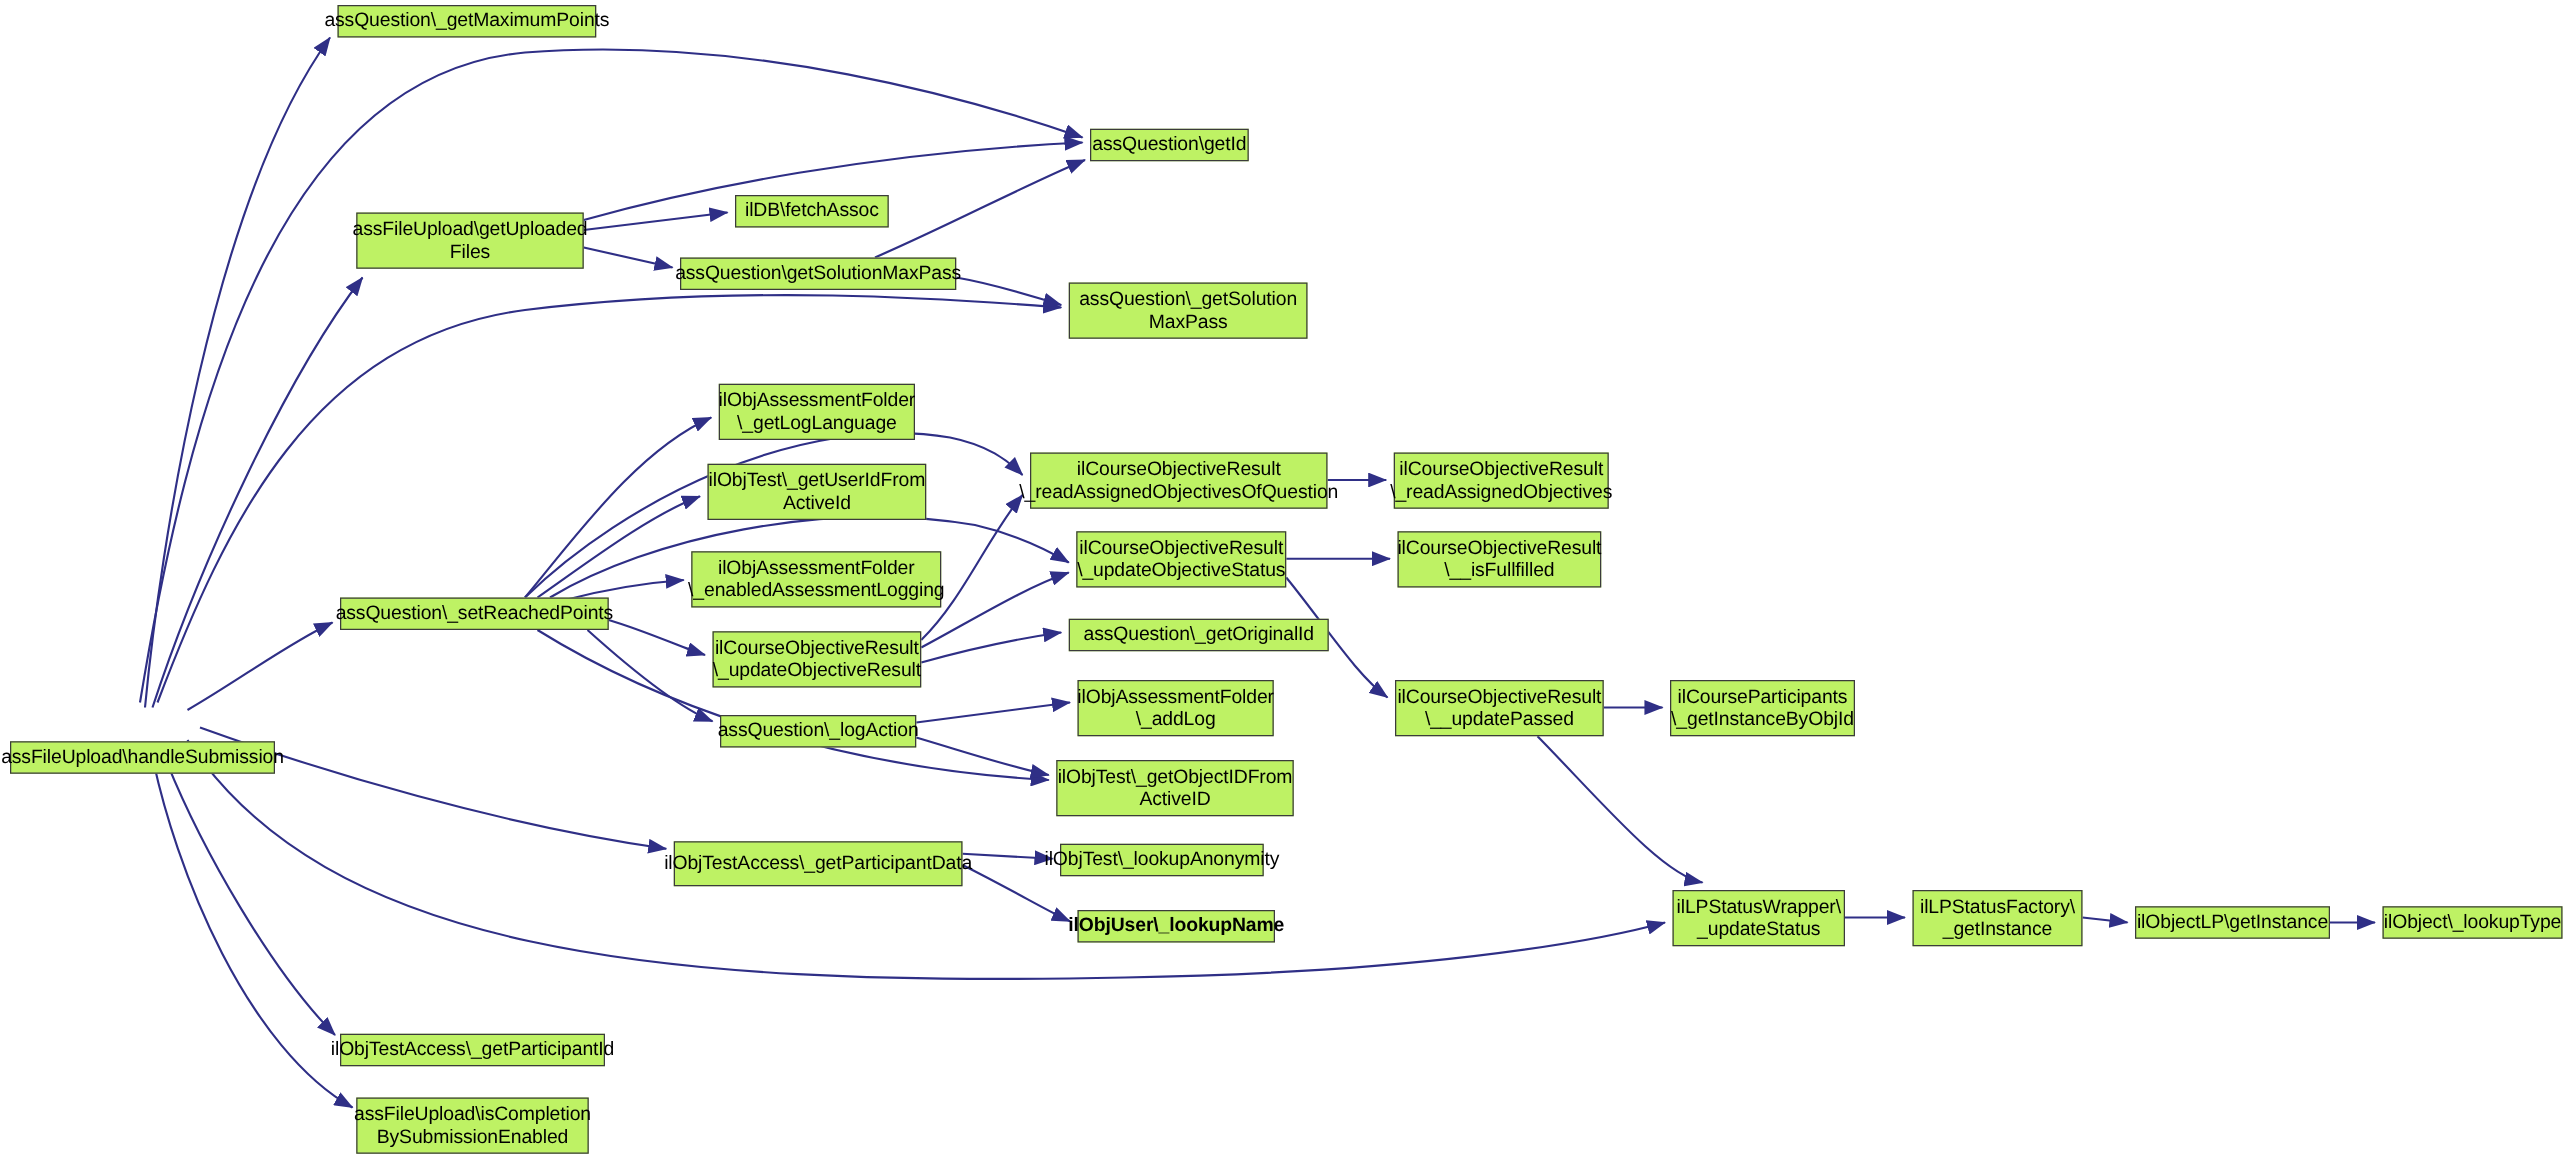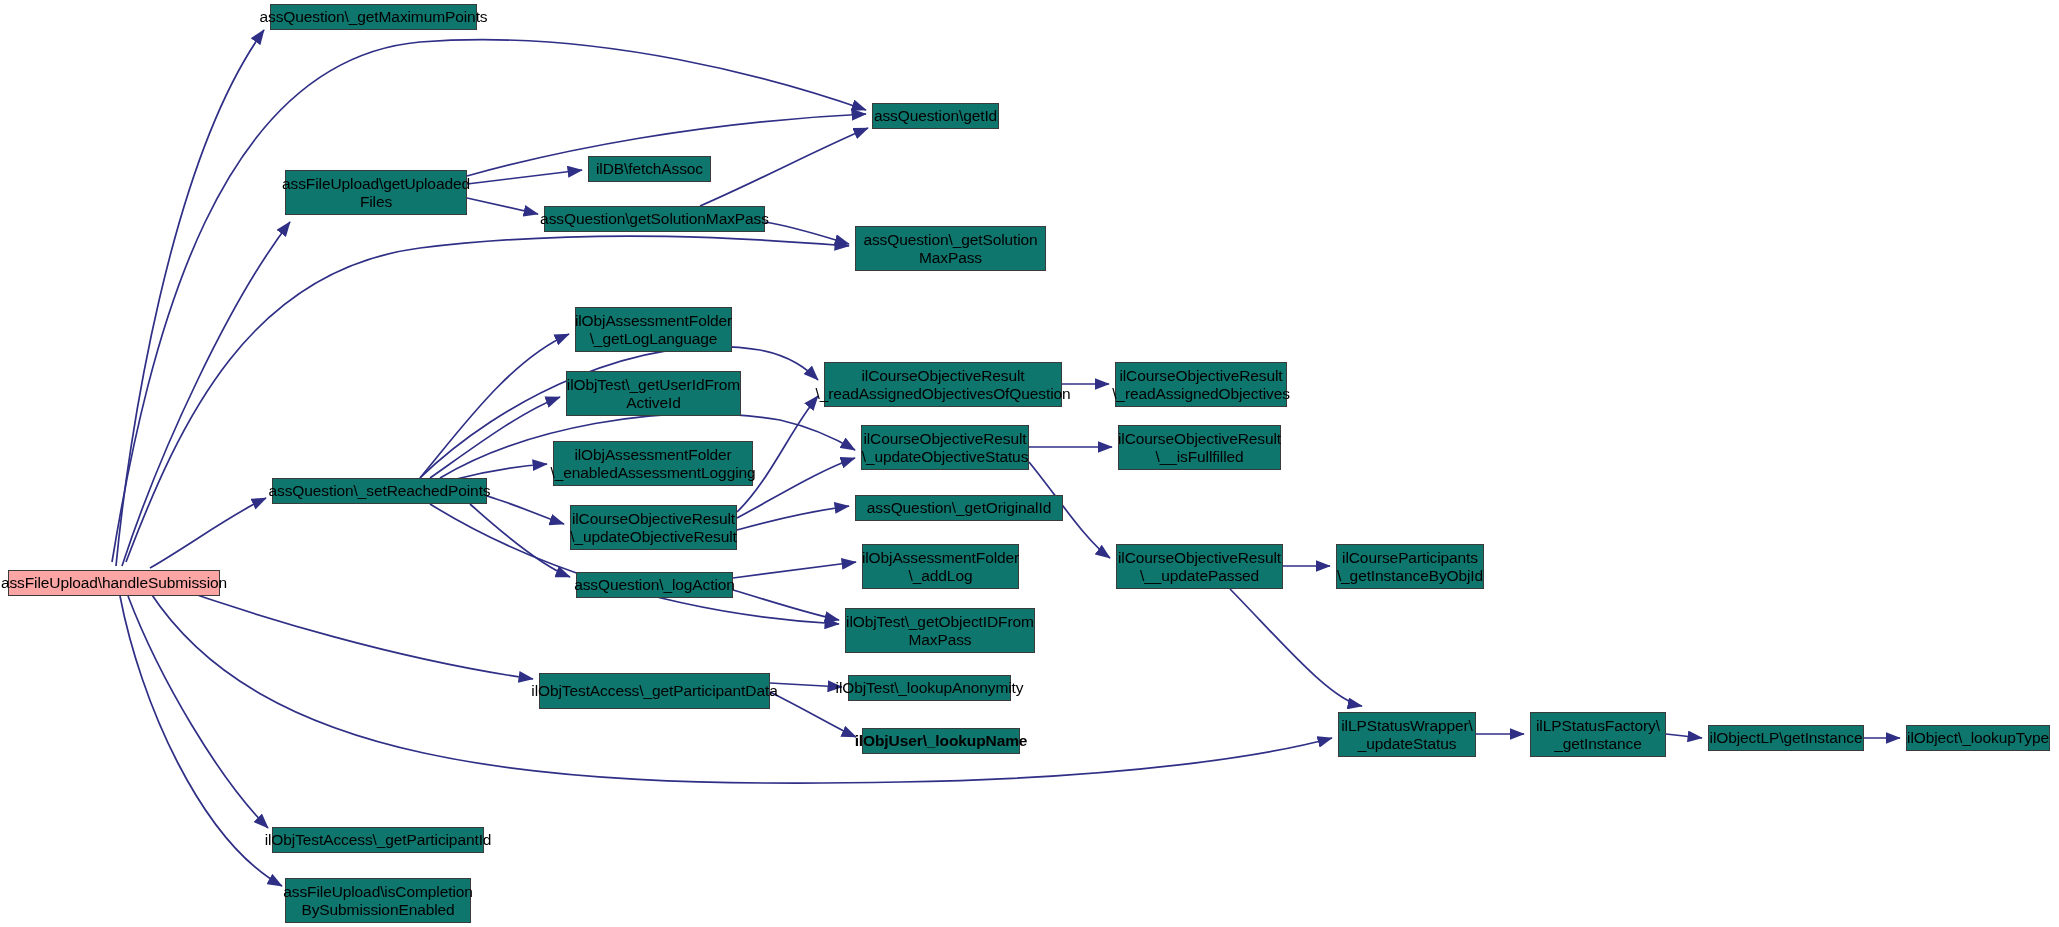--- a/index.html
+++ b/index.html
@@ -23,35 +23,36 @@
     left: 0;
     top: 0;
     width: 2059px;
     height: 927px;
     pointer-events: none;
   }
   .gnode {
     position: absolute;
     box-sizing: border-box;
     border: 1.6px solid #3b3b3b;
-    background: #0f766e;
+    background: #bef264;
     color: #000000;
     display: flex;
     align-items: center;
     justify-content: center;
     text-align: center;
     font-size: 15.5px;
     line-height: 1.12;
     letter-spacing: -0.1px;
     white-space: pre-line;
     padding: 1px 4px;
   }
   .gnode.root {
-    background: #fca5a5;
+    background: #bef264;
     border-color: #3b3b3b;
+    margin-top: 23px;
   }
 </style>
 </head>
 <body>
 
 <div id="graph-canvas">
   <svg id="edge-layer" viewBox="0 0 2059 927" xmlns="http://www.w3.org/2000/svg">
     <defs>
       <marker id="arrowhead" markerWidth="9" markerHeight="7" refX="8.5" refY="3.5" orient="auto" markerUnits="strokeWidth">
         <polygon points="0 0, 9 3.5, 0 7" fill="#2f2f86"></polygon>
@@ -119,21 +120,21 @@
       <div class="gnode" style="left: 576px; top: 572px; width: 157px; height: 26px;">assQuestion\_logAction</div>
       <div class="gnode" style="left: 539px; top: 673px; width: 231px; height: 36px;">ilObjTestAccess\_getParticipantData</div>
       <div class="gnode" style="left: 824px; top: 362px; width: 238px; height: 45px;">ilCourseObjectiveResult
 \_readAssignedObjectivesOfQuestion</div>
       <div class="gnode" style="left: 861px; top: 425px; width: 168px; height: 45px;">ilCourseObjectiveResult
 \_updateObjectiveStatus</div>
       <div class="gnode" style="left: 855px; top: 495px; width: 208px; height: 26px;">assQuestion\_getOriginalId</div>
       <div class="gnode" style="left: 862px; top: 544px; width: 157px; height: 45px;">ilObjAssessmentFolder
 \_addLog</div>
       <div class="gnode" style="left: 845px; top: 608px; width: 190px; height: 45px;">ilObjTest\_getObjectIDFrom
-MaxPass</div>
+ActiveID</div>
       <div class="gnode" style="left: 848px; top: 675px; width: 163px; height: 26px;">ilObjTest\_lookupAnonymity</div>
       <div class="gnode" style="left: 862px; top: 728px; width: 158px; height: 26px; font-weight: bold;">ilObjUser\_lookupName</div>
       <div class="gnode" style="left: 1115px; top: 362px; width: 172px; height: 45px;">ilCourseObjectiveResult
 \_readAssignedObjectives</div>
       <div class="gnode" style="left: 1118px; top: 425px; width: 163px; height: 45px;">ilCourseObjectiveResult
 \__isFullfilled</div>
       <div class="gnode" style="left: 1116px; top: 544px; width: 167px; height: 45px;">ilCourseObjectiveResult
 \__updatePassed</div>
       <div class="gnode" style="left: 1336px; top: 544px; width: 148px; height: 45px;">ilCourseParticipants
 \_getInstanceByObjId</div>

